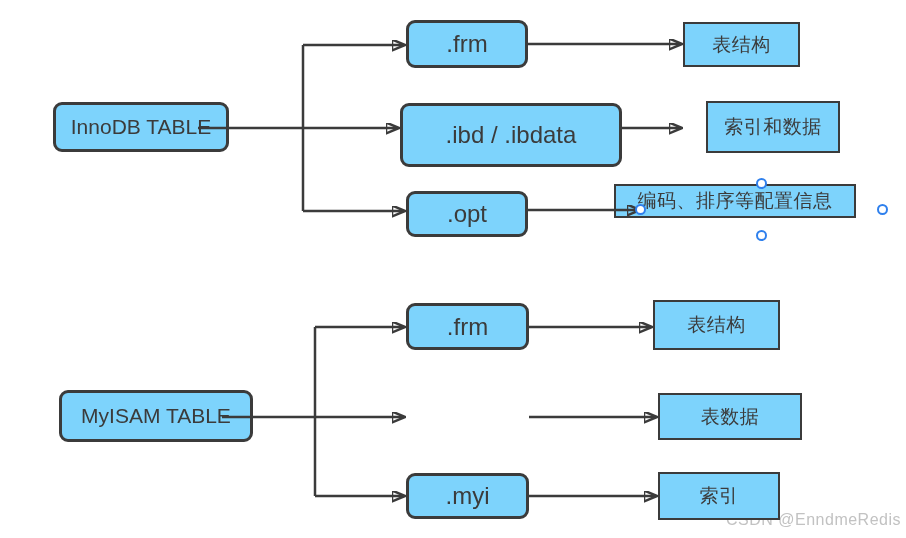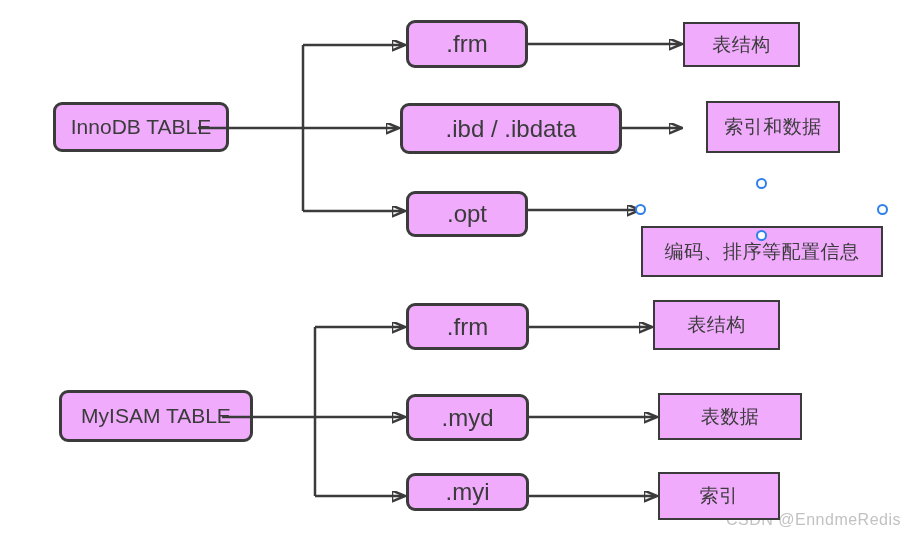--- a/index.html
+++ b/index.html
@@ -4,21 +4,21 @@
 <style>
   html,body{margin:0;padding:0;background:#ffffff;}
   body{
     font-family:"Liberation Sans","DejaVu Sans",sans-serif;
     width:906px;height:538px;position:relative;overflow:hidden;
     color:#3b3b3b;
   }
   .stage{position:absolute;inset:0;}
   .node{
     position:absolute;
-    background:#f0abfc;
+    background:#7dd3fc;
     border:3px solid #3b3b3b;
     display:flex;align-items:center;justify-content:center;
     box-sizing:border-box;
     color:#3b3b3b;
     z-index:2;
     white-space:nowrap;
   }
   .rounded{border-radius:9px;}
   .square{border-width:2.5px;border-radius:0;text-align:right;}
   .src{font-size:21px;margin-left:31px;}
@@ -48,58 +48,55 @@
     <span>InnoDB TABLE</span>
   </div>
 
   <div class="node rounded file" style="left:406px;top:20px;width:122px;height:48px;">
     <span>.frm</span>
   </div>
   <div class="node square desc" style="left:683px;top:22px;width:117px;height:45px;">
     <span>表结构</span>
   </div>
 
-  <div class="node rounded file" style="left:400px;top:103px;width:222px;height:51px;">
+  <div class="node rounded file" style="left:400px;top:103px;width:222px;height:64px;">
     <span>.ibd / .ibdata</span>
   </div>
   <div class="node square desc" style="left:683px;top:101px;width:134px;height:52px;margin-left:23px;">
     <span>索引和数据</span>
   </div>
 
   <div class="node rounded file" style="left:406px;top:191px;width:122px;height:46px;">
     <span>.opt</span>
   </div>
-  <div class="node square desc" style="left:641px;top:184px;width:242px;height:51px;margin-top:42px;">
+  <div class="node square desc" style="left:614px;top:184px;width:242px;height:34px;">
     <span>编码、排序等配置信息</span>
   </div>
 
   <div class="handle" style="left:756px;top:178px;"></div>
   <div class="handle" style="left:756px;top:230px;"></div>
   <div class="handle" style="left:635px;top:204px;"></div>
   <div class="handle" style="left:877px;top:204px;"></div>
 
   <div class="node rounded src" style="left:28px;top:390px;width:194px;height:52px;">
     <span>MyISAM TABLE</span>
   </div>
 
   <div class="node rounded file" style="left:406px;top:303px;width:123px;height:47px;">
     <span>.frm</span>
   </div>
   <div class="node square desc" style="left:653px;top:300px;width:127px;height:50px;">
     <span>表结构</span>
   </div>
 
-  <div class="node rounded file" style="left:406px;top:394px;width:123px;height:47px;">
-    <span>.myd</span>
-  </div>
   <div class="node square desc" style="left:658px;top:393px;width:144px;height:47px;">
     <span>表数据</span>
   </div>
 
-  <div class="node rounded file" style="left:406px;top:473px;width:123px;height:38px;">
+  <div class="node rounded file" style="left:406px;top:473px;width:123px;height:46px;">
     <span>.myi</span>
   </div>
   <div class="node square desc" style="left:658px;top:472px;width:122px;height:48px;">
     <span>索引</span>
   </div>
 
   <svg class="wires" width="906" height="538" viewBox="0 0 906 538">
     <defs>
       <marker id="arrow" markerUnits="userSpaceOnUse" markerWidth="14" markerHeight="12" refX="11" refY="5.5" orient="auto">
         <path d="M0,0 L13,5.5 L0,11 Z" fill="#3b3b3b" stroke="none"></path>

